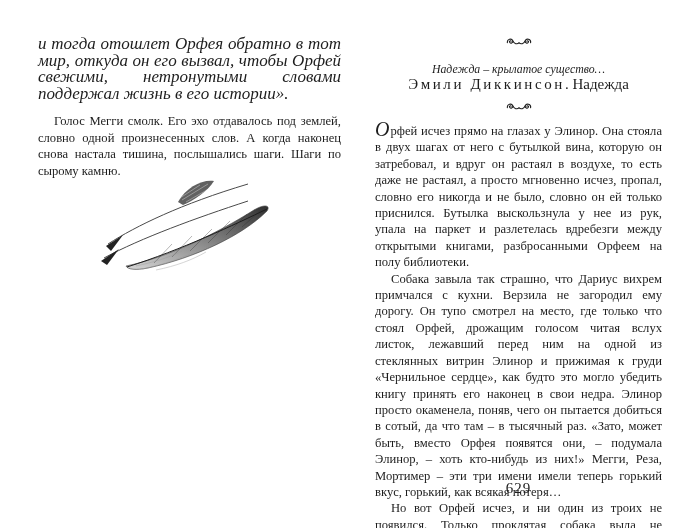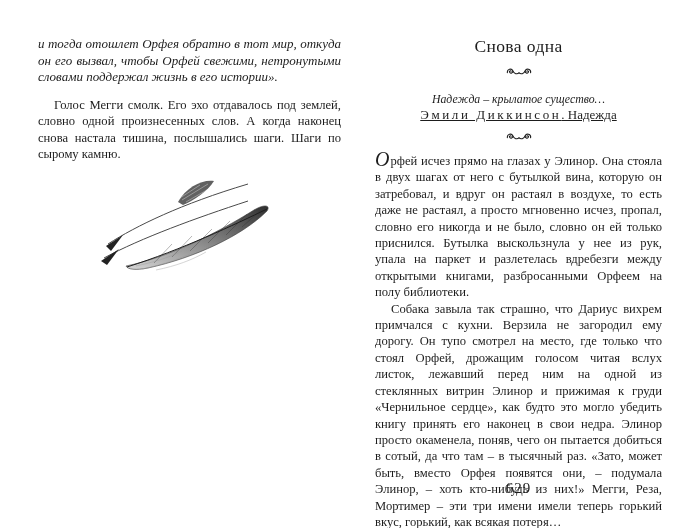--- a/index.html
+++ b/index.html
@@ -8,36 +8,36 @@
     font-family:"Liberation Serif","DejaVu Serif",serif; color:#1d1d1d;
     overflow:hidden;
   }
   .left-page  { position:absolute; left:38px;  top:36px; width:303px; }
   .right-page { position:absolute; left:375px; top:36px; width:287px; }
 
   p { margin:0; }
   .justified { text-align:justify; hyphens:auto; -webkit-hyphens:auto; }
 
   .italic-cont {
-    font-style:italic; font-size:13px; line-height:16.6px; margin-bottom:11px;
+    font-style:italic; font-size:17px; line-height:16.6px; margin-bottom:11px;
   }
   .body-par { font-size:12.6px; line-height:16.4px; }
   .indent { text-indent:16px; }
 
   .chapter-title {
     font-size:17.5px; font-weight:normal; text-align:center;
     margin:0 0 9px 0; letter-spacing:0.4px;
   }
   .ornament { display:block; margin:0 auto; }
   .ornament.top { margin-bottom:6px; }
   .ornament.bottom { margin-top:8px; margin-bottom:10px; }
 
   .epigraph { text-align:center; margin-top:14px; }
   .epigraph-quote { font-style:italic; font-size:11.8px; line-height:15px; }
-  .epigraph-author { font-size:13px; line-height:15px; margin-bottom:9px;text-decoration:underline; }
+  .epigraph-author { font-size:15px; line-height:15px; margin-bottom:9px; }
   .spaced { letter-spacing:2.6px; }
 
   .dropcap {
     font-style:italic; font-size:20px; line-height:10px;
     display:inline-block; transform:translateY(1px); margin-right:1px;
   }
 
   .pageno {
     position:absolute; left:375px; top:480px; width:287px;
     text-align:center; font-size:15px; letter-spacing:1px;
@@ -86,21 +86,20 @@
         <path d="M146,53 L164,37"></path>
     </g>
     <g stroke="#9a9a9a" stroke-width="0.6" opacity="0.7" fill="none">
       <path d="M40,92 C58,88 72,84 86,77"></path>
       <path d="M46,95 C66,91 84,85 100,77"></path>
       <path d="M60,96 C80,92 96,86 110,78"></path>
     </g>
   </svg>
 
   <div class="right-page">
-    <h1 class="chapter-title">Снова одна</h1>
 
     <svg class="ornament top" width="32" height="12" viewBox="0 0 44 16">
       <g stroke="#1d1d1d" stroke-width="1.5" fill="none" stroke-linecap="round">
         <path d="M6,9 C5.2,4.2 12,2.2 13.4,6.4 C14.3,9.2 10.2,10.8 9,8.2 C8.3,6.6 10.4,5.6 11.2,7"></path>
         <path d="M13.4,6.4 C15.4,10.6 19.4,11.6 22,9.2"></path>
         <path d="M38,9 C38.8,4.2 32,2.2 30.6,6.4 C29.7,9.2 33.8,10.8 35,8.2 C35.7,6.6 33.6,5.6 32.8,7"></path>
         <path d="M30.6,6.4 C28.6,10.6 24.6,11.6 22,9.2"></path>
       </g>
     </svg>
 

